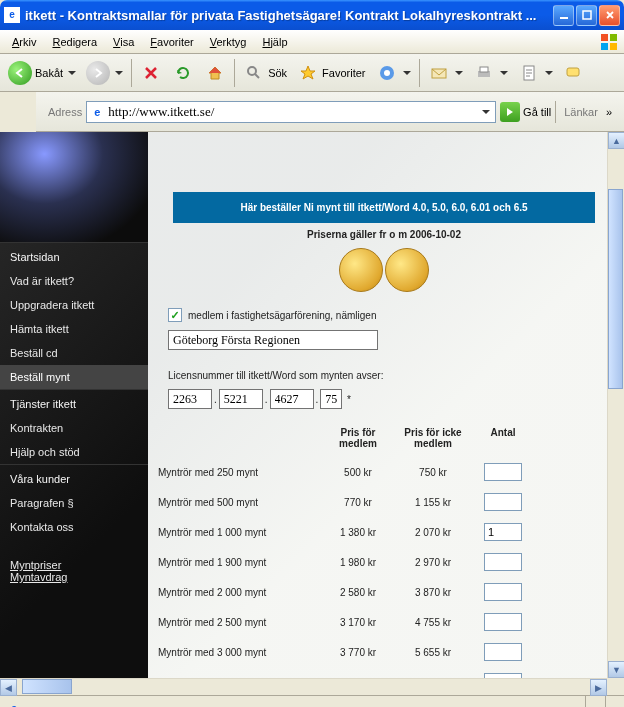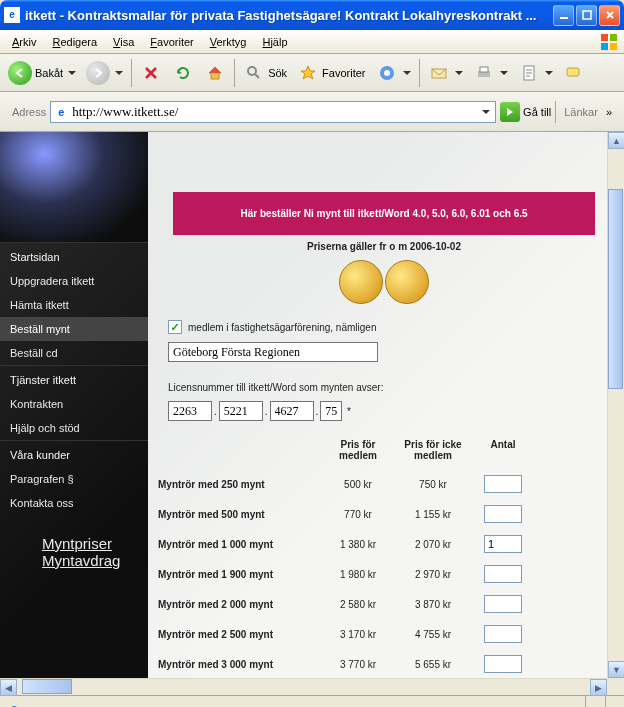--- a/index.html
+++ b/index.html
@@ -23,21 +23,21 @@
 
 
 .toolbar { height: 38px; background: linear-gradient(to bottom,#f4f4ee,#e6e6da); border-bottom: 1px solid #aca899; display: flex; align-items: center; padding: 0 4px; gap: 2px; }
 .tb-btn { display: flex; align-items: center; padding: 2px 4px; gap: 3px; border-radius: 3px; cursor: pointer; }
 .tb-sep { width: 1px; height: 28px; background: #aca899; margin: 0 2px; }
 .tb-ico { width: 24px; height: 24px; border-radius: 50%; display: flex; align-items: center; justify-content: center; }
 .tb-ico-sm { width: 22px; height: 22px; display:flex; align-items:center; justify-content:center; }
 .drop-tri { width:0; height:0; border-left:4px solid transparent; border-right:4px solid transparent; border-top:4px solid #333; margin-left:2px;}
 
 
-.addrbar { height: 40px; background: linear-gradient(to bottom,#f4f4ee,#e6e6da); border-bottom: 1px solid #aca899; display: flex; align-items: center; padding: 0 12px; gap: 4px; font-size:11px;}
+.addrbar { height: 40px; background: linear-gradient(to bottom,#f4f4ee,#e6e6da); border-bottom: 1px solid #aca899; display: flex; align-items: center; padding: 0 12px; gap: 4px; font-size:11px;margin-left:36px;}
 .addrbar-label { color:#777; }
 .addr-input-wrap { flex: 1; background: white; border: 1px solid #7f9db9; height: 22px; display: flex; align-items: center; padding: 0 2px; }
 .addr-input-wrap input { flex:1; border: none; outline: none; font-size: 13px; font-family: Tahoma; }
 .page-ico { width:16px; height:16px; text-align:center; line-height:16px; color:#0b5be8; font-weight:bold; font-size:11px; margin-right:3px;}
 .go-btn { display:flex; align-items:center; gap:3px; cursor:pointer; }
 .go-sq { width:20px; height:20px; background:linear-gradient(to bottom,#78d24c,#3ea020); border-radius:3px; display:flex; align-items:center; justify-content:center; color:white; font-weight:bold;}
 .links-label { color:#777; padding:0 4px;}
 
 
 .viewport { position: relative; width: 624px; height: 563px; background: #fff; }
@@ -53,48 +53,48 @@
 .page-inner { position:absolute; top:0; left:0; right:17px; bottom:17px; overflow:hidden; background:#fff;}
 .page { width:620px; display:flex; }
 
 
 .dark-side { width:148px; background: linear-gradient(135deg,#2c2c2c 0%,#0e0e0e 60%); min-height:700px; color:#e8e8e8; font-family: Verdana, Arial; font-size:11px; }
 .dark-top { height:110px; background: radial-gradient(ellipse at 30% 20%, #8899ff 0%, #2a3050 40%, #0c0c0c 80%); }
 .nav-sec { border-top: 1px solid #333; }
 .nav-item { padding: 6px 10px; cursor:pointer; }
 .nav-item.sel { background:#444; color:#fff;}
 .nav-head { padding: 8px 10px 6px; color:#f5f5f5; font-weight:normal;}
-.sm-links { padding: 20px 10px; font-size:15px;margin-left:32px; }
+.sm-links { padding: 20px 10px; font-size:11px; }
 .sm-links a { color:#e8e8e8; text-decoration:underline; cursor:pointer;}
 
 
 .main { flex:1; background:#f7f8f5; position:relative; min-height:700px;}
 .main-bg { position:absolute; inset:0; background: linear-gradient(135deg, rgba(200,205,210,.3) 20%, rgba(230,232,228,.1) 50%);}
 .main-inner { position:relative; padding: 60px 10px 0 10px;}
-.banner { background:#be185d; color:white; font-weight:bold; text-align:center; padding:16px; font-size:10px; margin:0 15px;}
+.banner { background:#0369a1; color:white; font-weight:bold; text-align:center; padding:10px; font-size:10px; margin:0 15px;}
 .sub-banner { text-align:center; font-weight:bold; font-size:10px; color:#222; padding:6px;}
 .coins { text-align:center; padding:2px 0 10px;}
 .coin { width:44px; height:44px; border-radius:50%; background: radial-gradient(circle at 35% 35%, #ffe887, #e0a82e 70%, #b07d10); display:inline-block; margin:0 1px; border:1px solid #a87918;}
 
 .form-row { padding: 4px 10px; font-size:10px; color:#222;}
 .checkbox-wrap { display:flex; align-items:center; gap:6px;}
 .chk { width:14px; height:14px; border:1px solid #7f9db9; background:white; display:flex; align-items:center; justify-content:center; color:#21a121; font-weight:bold; font-size:11px;}
 .text-input { border:1px solid #737373; background:white; padding:2px 4px; font-family:Tahoma; font-size:12px; height:20px;}
 .text-input.wide { width:210px; }
 .text-input.lic { width:44px; text-align:left;}
 .lic-row { display:flex; align-items:center; gap:2px;}
 
 .price-table { margin-top:14px; font-size:10px; color:#222;}
 .pt-head { display:flex; font-weight:bold; text-align:center; padding-bottom:8px;}
 .pt-head .c1{width:165px;}
 .pt-head .c2{width:70px;}
 .pt-head .c3{width:80px;}
 .pt-head .c4{width:60px;}
 .pt-row { display:flex; align-items:center; padding:6px 0;}
-.pt-row .c1{width:165px; font-weight:bold;}
+.pt-row .c1{width:165px; font-weight:normal;}
 .pt-row .c2{width:70px; text-align:center;}
 .pt-row .c3{width:80px; text-align:center;}
 .pt-row .c4{width:60px; text-align:center;}
 .antal-input{ width:38px; height:18px; border:1px solid #7f9db9; text-align:left; padding:0 3px; font-size:11px;}
 
 
 .statusbar { height: 24px; background:#ece9d8; border-top:1px solid #aca899; display:flex; align-items:center; font-size:11px;}
 .status-seg { border-right:1px solid #aca899; padding:0 6px; height:100%; display:flex; align-items:center;}
 .status-seg.left{ flex:1;}
 .status-seg.right{ gap:5px;}
@@ -268,24 +268,25 @@
 
 <div class="viewport">
   <div class="page-inner">
     <div class="page">
 
       <div class="dark-side">
         <div class="dark-top"></div>
         <div id="nav-container">
             <div class="nav-sec">
               <div class="nav-head">Startsidan</div>
+              <div class="nav-item">Vad är itkett?</div>
               <div class="nav-item">Uppgradera itkett</div>
               <div class="nav-item">Hämta itkett</div>
+              <div class="nav-item">Beställ cd</div>
               <div class="nav-item sel">Beställ mynt</div>
-              <div class="nav-item">Beställ cd</div>
             </div>
             <div class="nav-sec">
               <div class="nav-head">Tjänster itkett</div>
               <div class="nav-item">Kontrakten</div>
               <div class="nav-item">Hjälp och stöd</div>
             </div>
             <div class="nav-sec">
               <div class="nav-head">Våra kunder</div>
               <div class="nav-item">Paragrafen §</div>
               <div class="nav-item">Kontakta oss</div>

